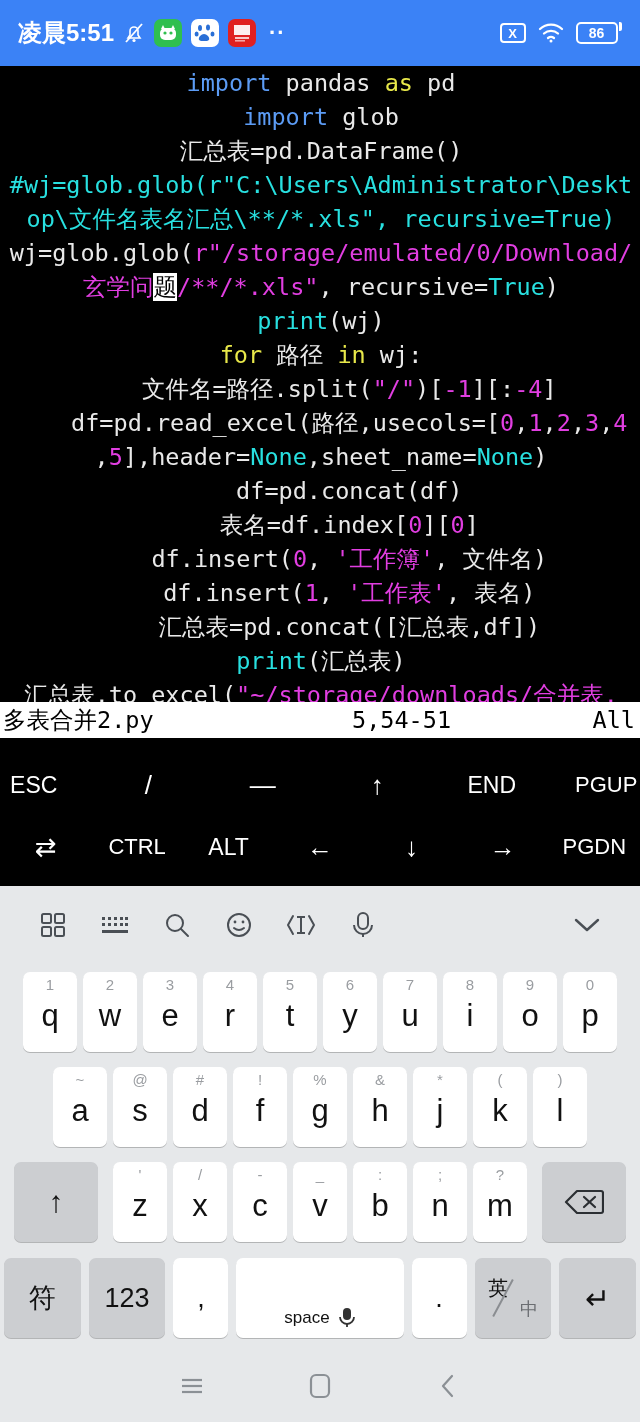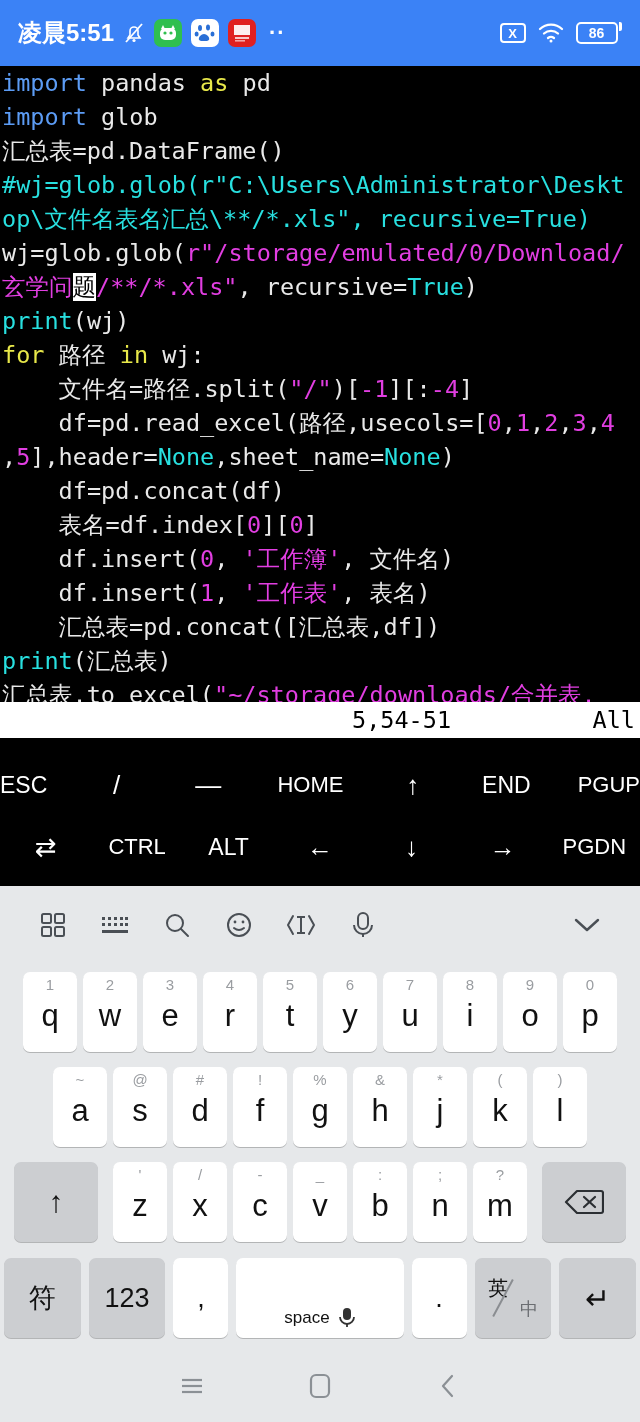--- a/index.html
+++ b/index.html
@@ -47,21 +47,21 @@
   .term {
     position: absolute; top: 66px; left: 0; width: 640px; height: 636px;
     background: #000;
     font-family: "DejaVu Sans Mono", monospace;
     font-size: 23.5px;
     line-height: 34px;
     padding-left: 2px;
     white-space: pre;
     overflow: hidden;
   }
-  .term .ln { height: 34px; white-space: pre; }
+  .term .ln { height: 34px; white-space: pre; text-align: center; }
   .c-white   { color: #e9e9e9; }
   .c-blue    { color: #5c9cf5; }
   .c-cyan    { color: #28e0e0; }
   .c-yellow  { color: #e8e84a; }
   .c-magenta { color: #e13ee1; }
   .cursor { background: #ffffff; color: #000000; }
 
   
   .vimstatus {
     position: absolute; top: 702px; left: 0; width: 640px; height: 36px;
@@ -211,30 +211,30 @@
       <span class="batt">
         <span class="batt-body">86</span>
         <span class="batt-tip"></span>
       </span>
     </div>
   </div>
 
   <div class="term" id="term"><div class="ln"><span class="c-blue">import</span><span class="c-white"> pandas </span><span class="c-yellow">as</span><span class="c-white"> pd</span></div><div class="ln"><span class="c-blue">import</span><span class="c-white"> glob</span></div><div class="ln"><span class="c-white">汇总表=pd.DataFrame()</span></div><div class="ln"><span class="c-cyan">#wj=glob.glob(r"C:\Users\Administrator\Deskt</span></div><div class="ln"><span class="c-cyan">op\文件名表名汇总\**/*.xls", recursive=True)</span></div><div class="ln"><span class="c-white">wj=glob.glob(</span><span class="c-magenta">r"/storage/emulated/0/Download/</span></div><div class="ln"><span class="c-magenta">玄学问</span><span class="cursor">题</span><span class="c-magenta">/**/*.xls"</span><span class="c-white">, recursive=</span><span class="c-cyan">True</span><span class="c-white">)</span></div><div class="ln"><span class="c-cyan">print</span><span class="c-white">(wj)</span></div><div class="ln"><span class="c-yellow">for</span><span class="c-white"> 路径 </span><span class="c-yellow">in</span><span class="c-white"> wj:</span></div><div class="ln"><span class="c-white">    文件名=路径.split(</span><span class="c-magenta">"/"</span><span class="c-white">)[</span><span class="c-magenta">-1</span><span class="c-white">][:</span><span class="c-magenta">-4</span><span class="c-white">]</span></div><div class="ln"><span class="c-white">    df=pd.read_excel(路径,usecols=[</span><span class="c-magenta">0</span><span class="c-white">,</span><span class="c-magenta">1</span><span class="c-white">,</span><span class="c-magenta">2</span><span class="c-white">,</span><span class="c-magenta">3</span><span class="c-white">,</span><span class="c-magenta">4</span></div><div class="ln"><span class="c-white">,</span><span class="c-magenta">5</span><span class="c-white">],header=</span><span class="c-cyan">None</span><span class="c-white">,sheet_name=</span><span class="c-cyan">None</span><span class="c-white">)</span></div><div class="ln"><span class="c-white">    df=pd.concat(df)</span></div><div class="ln"><span class="c-white">    表名=df.index[</span><span class="c-magenta">0</span><span class="c-white">][</span><span class="c-magenta">0</span><span class="c-white">]</span></div><div class="ln"><span class="c-white">    df.insert(</span><span class="c-magenta">0</span><span class="c-white">, </span><span class="c-magenta">'工作簿'</span><span class="c-white">, 文件名)</span></div><div class="ln"><span class="c-white">    df.insert(</span><span class="c-magenta">1</span><span class="c-white">, </span><span class="c-magenta">'工作表'</span><span class="c-white">, 表名)</span></div><div class="ln"><span class="c-white">    汇总表=pd.concat([汇总表,df])</span></div><div class="ln"><span class="c-cyan">print</span><span class="c-white">(汇总表)</span></div><div class="ln"><span class="c-white">汇总表.to_excel(</span><span class="c-magenta">"~/storage/downloads/合并表.</span></div></div>
 
   <div class="vimstatus">
+    <span class="vs-name">多表合并2.py</span>
     <span class="vs-pos">5,54-51</span>
     <span class="vs-all">All</span>
   </div>
 
   <div class="fnrows">
     <div class="fnrow" id="fnrow1">
         <div class="fnkey">ESC</div>
         <div class="fnkey sym">/</div>
         <div class="fnkey sym">—</div>
-        <div class="fnkey small">HOME</div>
         <div class="fnkey sym">↑</div>
         <div class="fnkey">END</div>
         <div class="fnkey small">PGUP</div>
       </div>
     <div class="fnrow" id="fnrow2">
         <div class="fnkey sym">⇄</div>
         <div class="fnkey small">CTRL</div>
         <div class="fnkey">ALT</div>
         <div class="fnkey sym">←</div>
         <div class="fnkey sym">↓</div>

